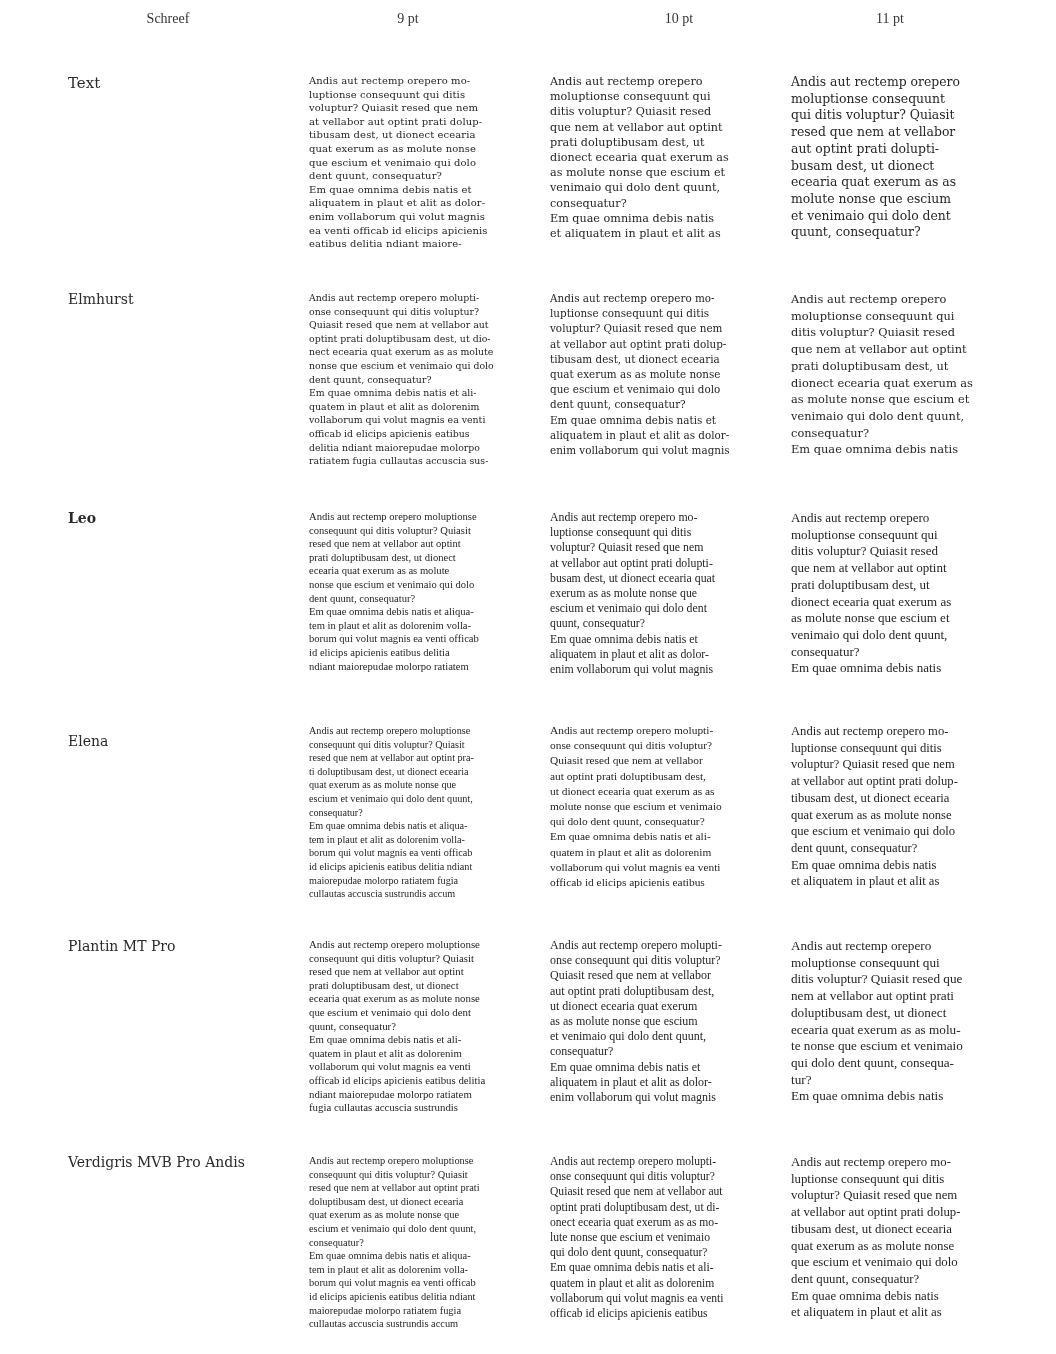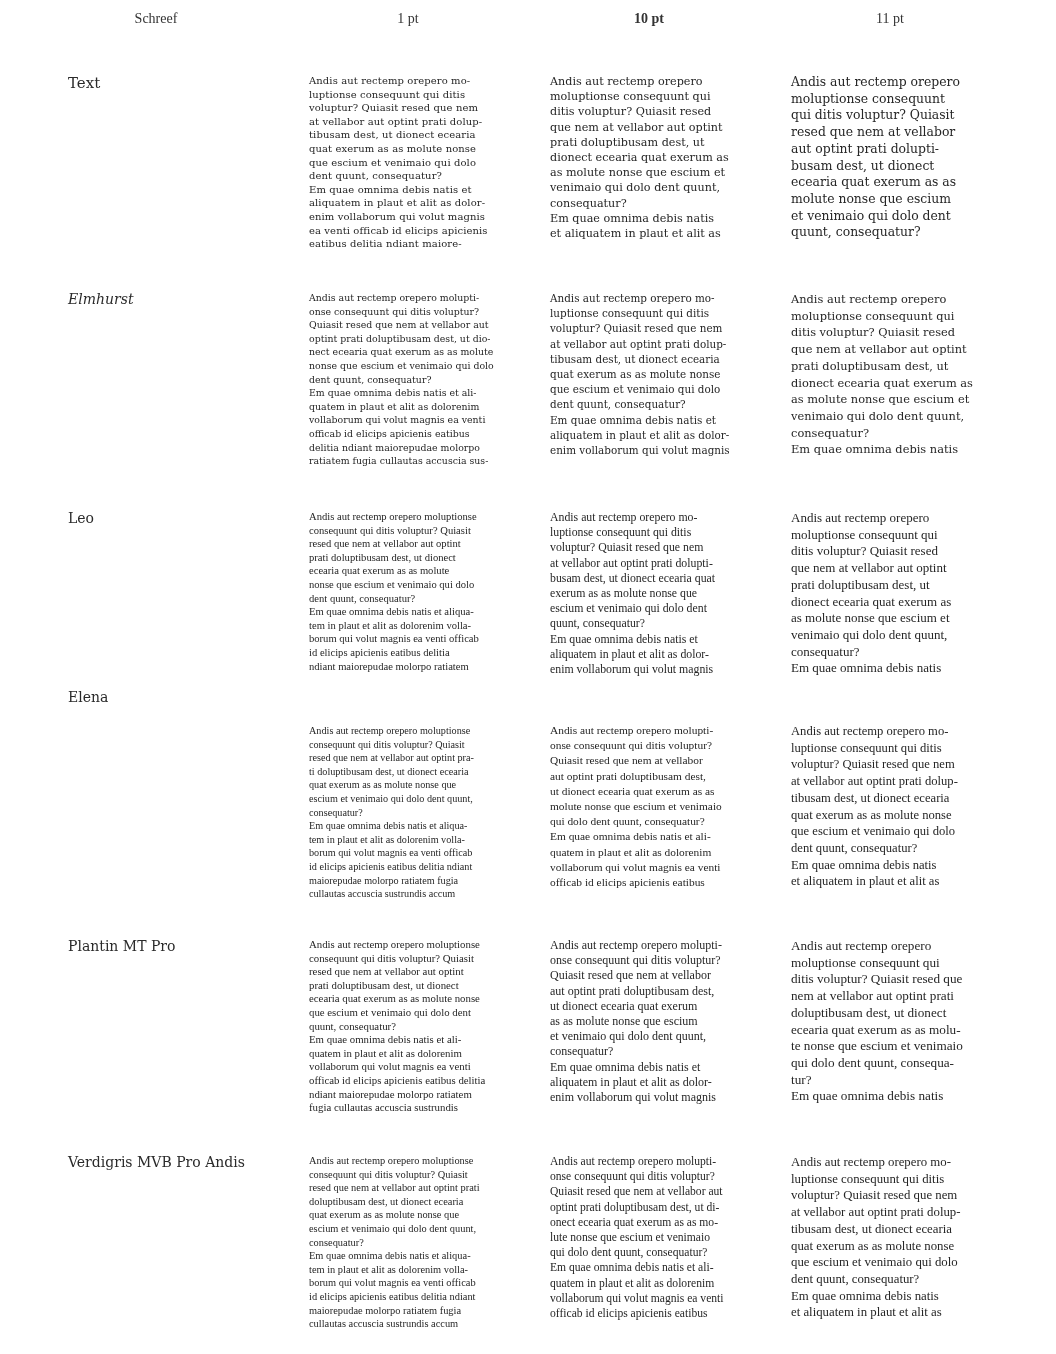--- a/index.html
+++ b/index.html
@@ -68,23 +68,23 @@
     .f-plant.s9  { font-size: 10.8px; }
     .f-plant.s10 { font-size: 12px; }
     .f-plant.s11 { font-size: 13.2px; }
     .f-verd.s9  { font-size: 10.4px; }
     .f-verd.s10 { font-size: 11.6px; }
     .f-verd.s11 { font-size: 12.8px; }
   </style>
 </head>
 <body>
 
-<div class="hdr" style="left:96px;">Schreef</div>
-<div class="hdr" style="left:348px;">1 pt</div>
-<div class="hdr" style="left:589px;font-weight:bold;">10 pt</div>
+<div class="hdr" style="left:108px;">Schreef</div>
+<div class="hdr" style="left:348px;">9 pt</div>
+<div class="hdr" style="left:619px;">10 pt</div>
 <div class="hdr" style="left:830px;">11 pt</div>
 
 <div class="rowlabel" style="top:74px;font-size:15px;">Text</div>
 <div class="cell c9 s9 f-leida" style="top:74px;">Andis aut rectemp orepero mo-
 luptionse consequunt qui ditis
 voluptur? Quiasit resed que nem
 at vellabor aut optint prati dolup-
 tibusam dest, ut dionect ecearia
 quat exerum as as molute nonse
 que escium et venimaio qui dolo
@@ -109,21 +109,21 @@
 moluptionse consequunt
 qui ditis voluptur? Quiasit
 resed que nem at vellabor
 aut optint prati dolupti-
 busam dest, ut dionect
 ecearia quat exerum as as
 molute nonse que escium
 et venimaio qui dolo dent
 quunt, consequatur?</div>
 
-<div class="rowlabel" style="top:291px;font-size:14px;font-style:italic;">Elmhurst</div>
+<div class="rowlabel" style="top:291px;font-size:14px;">Elmhurst</div>
 <div class="cell c9 s9 f-elm" style="top:291px;">Andis aut rectemp orepero molupti-
 onse consequunt qui ditis voluptur?
 Quiasit resed que nem at vellabor aut
 optint prati doluptibusam dest, ut dio-
 nect ecearia quat exerum as as molute
 nonse que escium et venimaio qui dolo
 dent quunt, consequatur?
 Em quae omnima debis natis et ali-
 quatem in plaut et alit as dolorenim
 vollaborum qui volut magnis ea venti
@@ -145,21 +145,21 @@
 moluptionse consequunt qui
 ditis voluptur? Quiasit resed
 que nem at vellabor aut optint
 prati doluptibusam dest, ut
 dionect ecearia quat exerum as
 as molute nonse que escium et
 venimaio qui dolo dent quunt,
 consequatur?
 Em quae omnima debis natis</div>
 
-<div class="rowlabel" style="top:510px;font-size:14px;">Leo</div>
+<div class="rowlabel" style="top:510px;font-size:14px;font-weight:bold;">Leo</div>
 <div class="cell c9 s9 f-leo" style="top:510px;">Andis aut rectemp orepero moluptionse
 consequunt qui ditis voluptur? Quiasit
 resed que nem at vellabor aut optint
 prati doluptibusam dest, ut dionect
 ecearia quat exerum as as molute
 nonse que escium et venimaio qui dolo
 dent quunt, consequatur?
 Em quae omnima debis natis et aliqua-
 tem in plaut et alit as dolorenim volla-
 borum qui volut magnis ea venti officab
@@ -180,21 +180,21 @@
 moluptionse consequunt qui
 ditis voluptur? Quiasit resed
 que nem at vellabor aut optint
 prati doluptibusam dest, ut
 dionect ecearia quat exerum as
 as molute nonse que escium et
 venimaio qui dolo dent quunt,
 consequatur?
 Em quae omnima debis natis</div>
 
-<div class="rowlabel" style="top:689px;font-size:14px;">Elena</div>
+<div class="rowlabel" style="top:733px;font-size:14px;">Elena</div>
 <div class="cell c9 s9 f-elena" style="top:724px;">Andis aut rectemp orepero moluptionse
 consequunt qui ditis voluptur? Quiasit
 resed que nem at vellabor aut optint pra-
 ti doluptibusam dest, ut dionect ecearia
 quat exerum as as molute nonse que
 escium et venimaio qui dolo dent quunt,
 consequatur?
 Em quae omnima debis natis et aliqua-
 tem in plaut et alit as dolorenim volla-
 borum qui volut magnis ea venti officab

